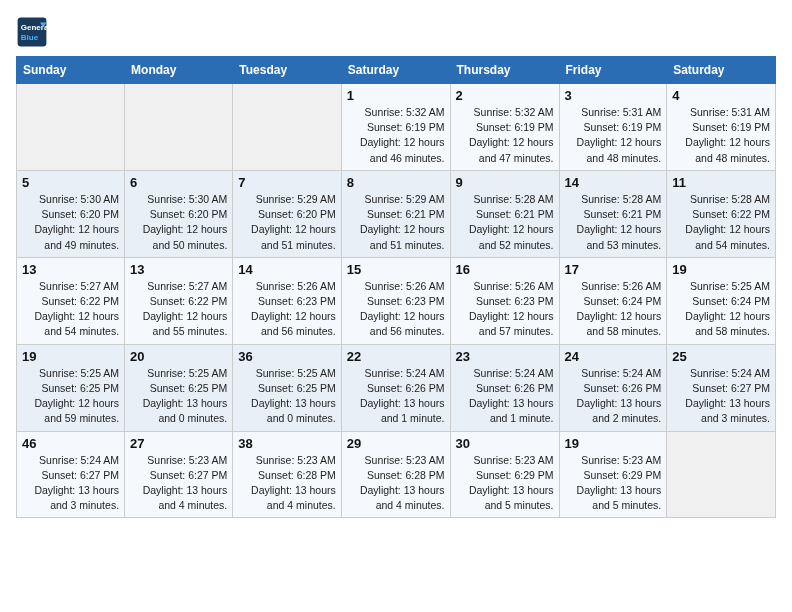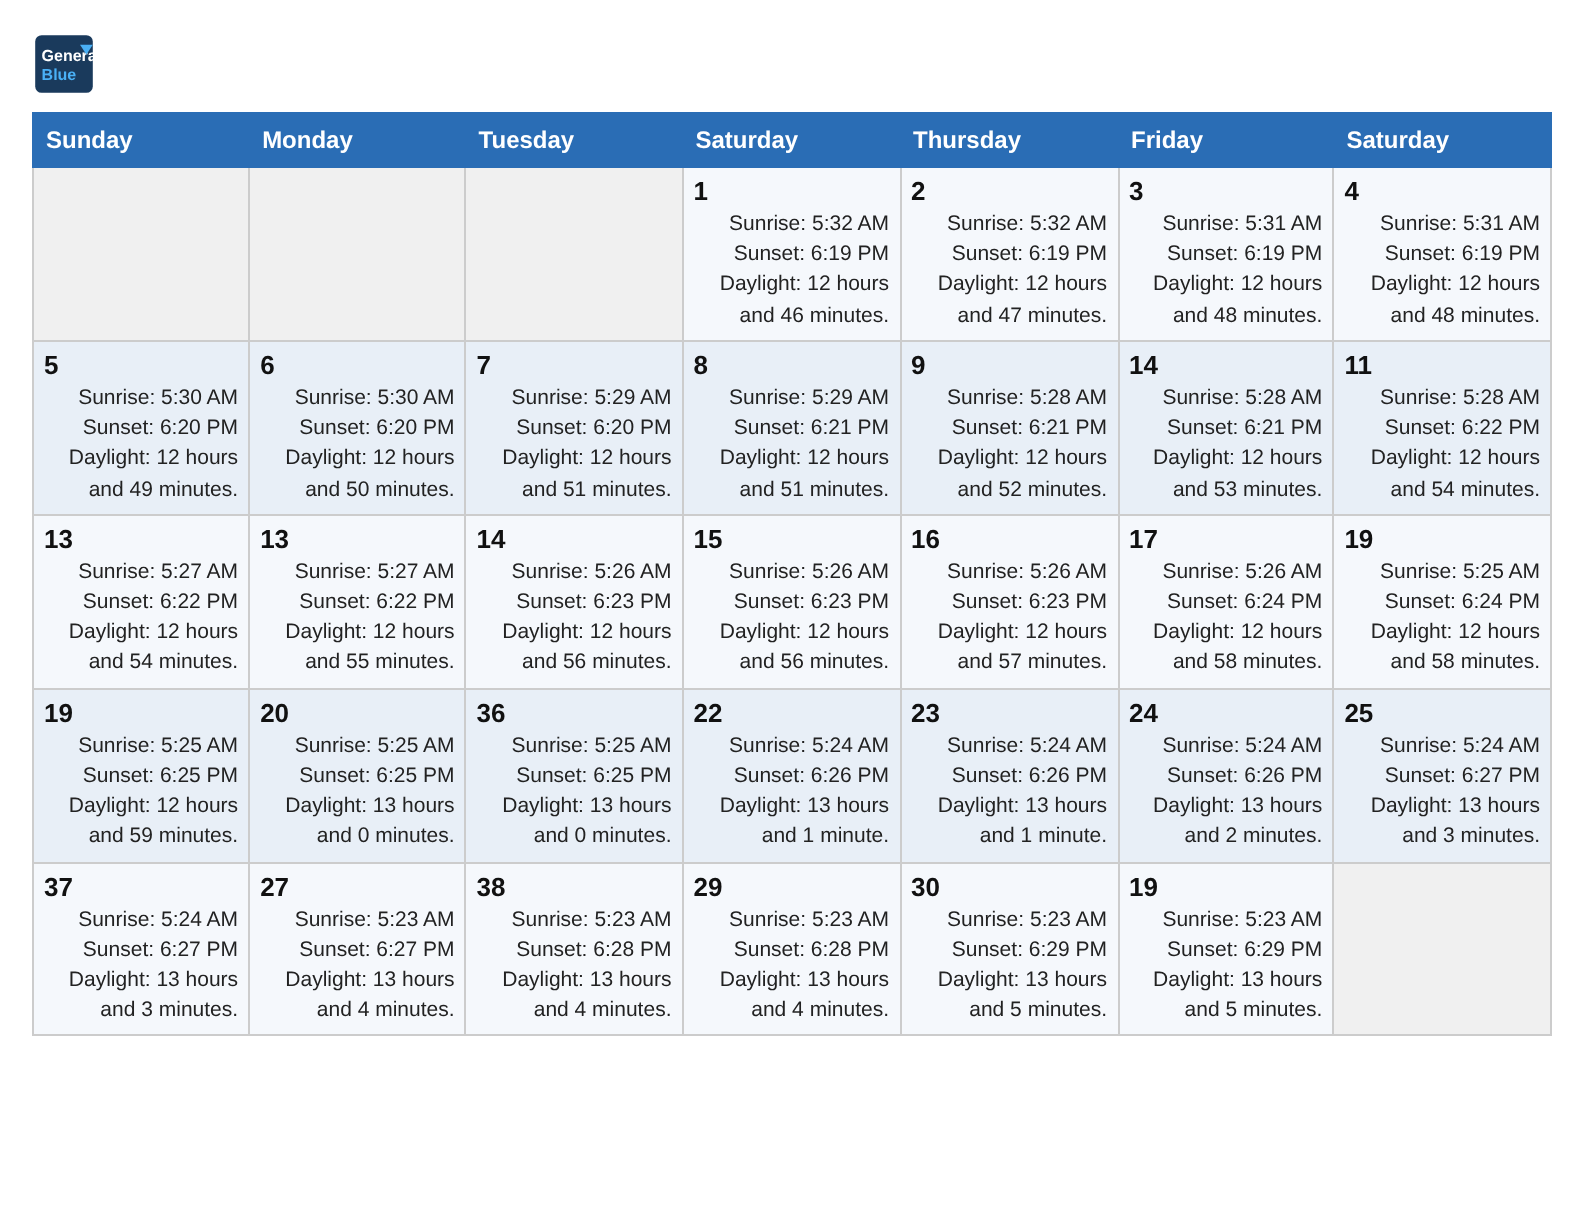--- a/index.html
+++ b/index.html
@@ -310,21 +310,21 @@
         <td>
           <div class="day-num">25</div>
           <div class="day-info" style="white-space: pre-line;">Sunrise: 5:24 AM
 Sunset: 6:27 PM
 Daylight: 13 hours
 and 3 minutes.</div>
         </td>
       </tr>
       <tr>
         <td>
-          <div class="day-num">37</div>
+          <div class="day-num">46</div>
           <div class="day-info" style="white-space: pre-line;">Sunrise: 5:24 AM
 Sunset: 6:27 PM
 Daylight: 13 hours
 and 3 minutes.</div>
         </td>
         <td>
           <div class="day-num">27</div>
           <div class="day-info" style="white-space: pre-line;">Sunrise: 5:23 AM
 Sunset: 6:27 PM
 Daylight: 13 hours

